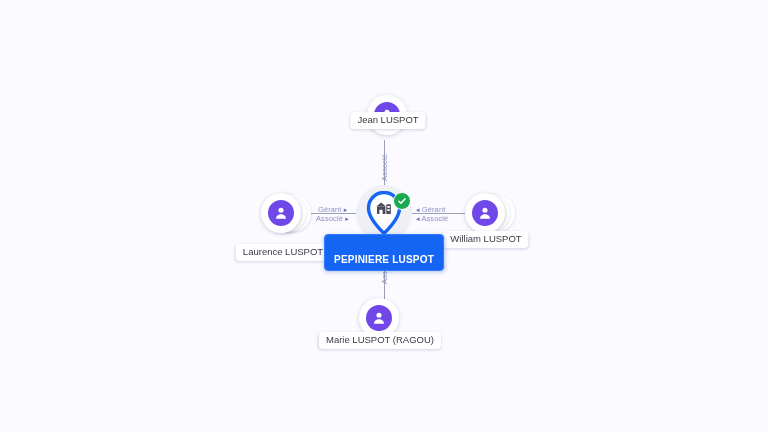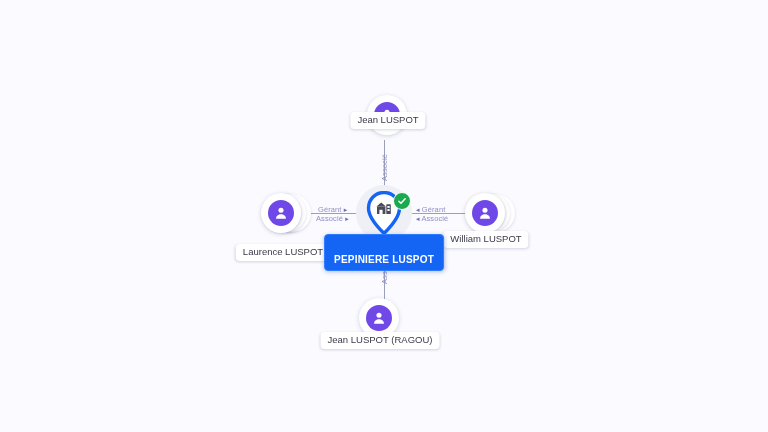--- a/index.html
+++ b/index.html
@@ -254,21 +254,21 @@
       <div class="avatar">
         <div class="disc">
           <svg width="16" height="16" viewBox="0 0 24 24" fill="#ffffff">
             <circle cx="12" cy="8" r="3.8"></circle>
             <path d="M4.6 20.5c0-4.1 3.3-6.6 7.4-6.6s7.4 2.5 7.4 6.6z"></path>
           </svg>
         </div>
       </div>
     </div>
   </div>
-  <div class="pill" style="left:380px; top:332px;">Jean LUSPOT (RAGOU)</div>
+  <div class="pill" style="left:380px; top:332px;">Marie LUSPOT (RAGOU)</div>
 
   <div class="company" style="left:384px; top:213px;">
     <div class="halo"></div>
     <div class="pin">
       <svg width="36" height="44" viewBox="0 0 36 44">
         <path d="M18 1.5C9.4 1.5 2.5 8.4 2.5 17c0 9.6 12.3 22.2 14.4 24.3
                  a1.6 1.6 0 0 0 2.2 0C21.2 39.2 33.5 26.6 33.5 17
                  c0-8.6-6.9-15.5-15.5-15.5z" fill="#ffffff" stroke="#1565f5" stroke-width="3.4"></path>
         <circle cx="18" cy="17" r="11.5" fill="#ffffff"></circle>
         <g fill="#4a4a5a">

